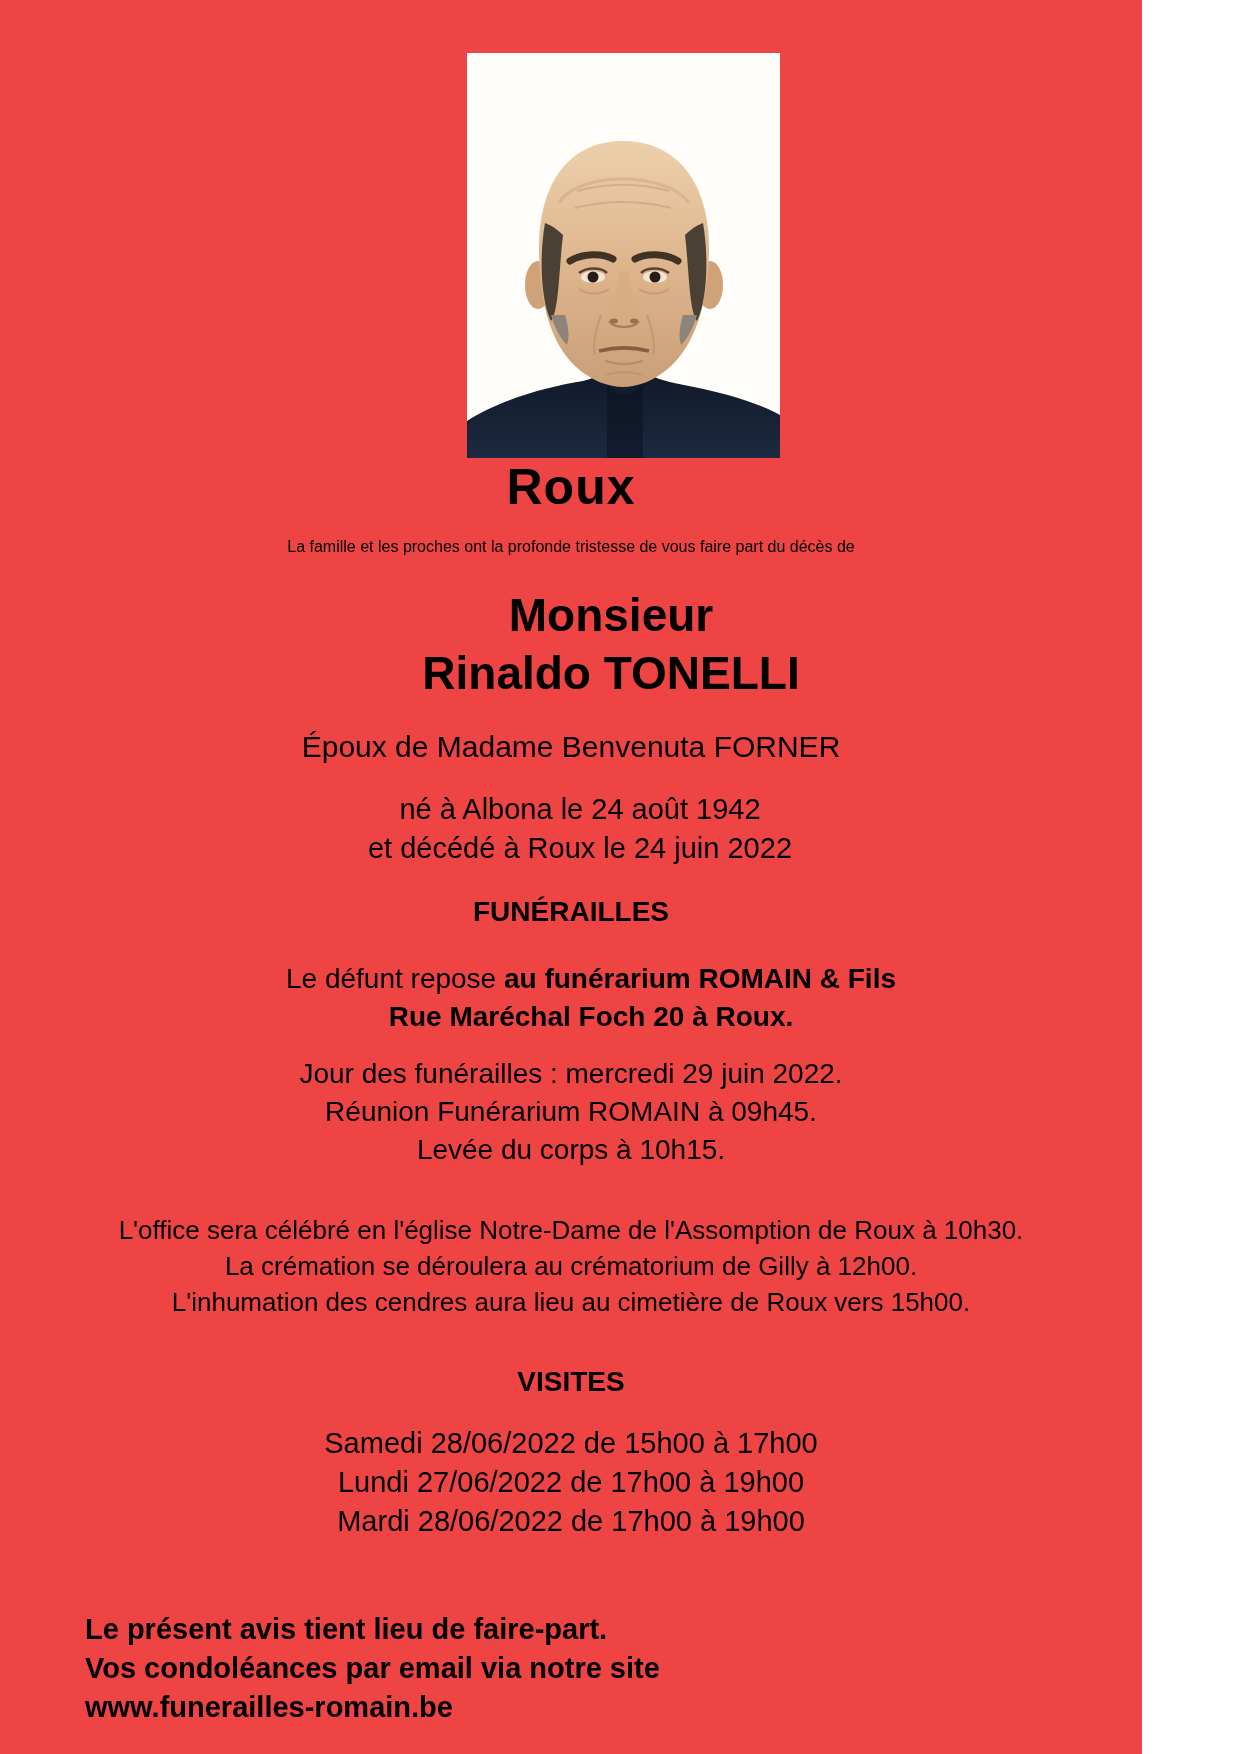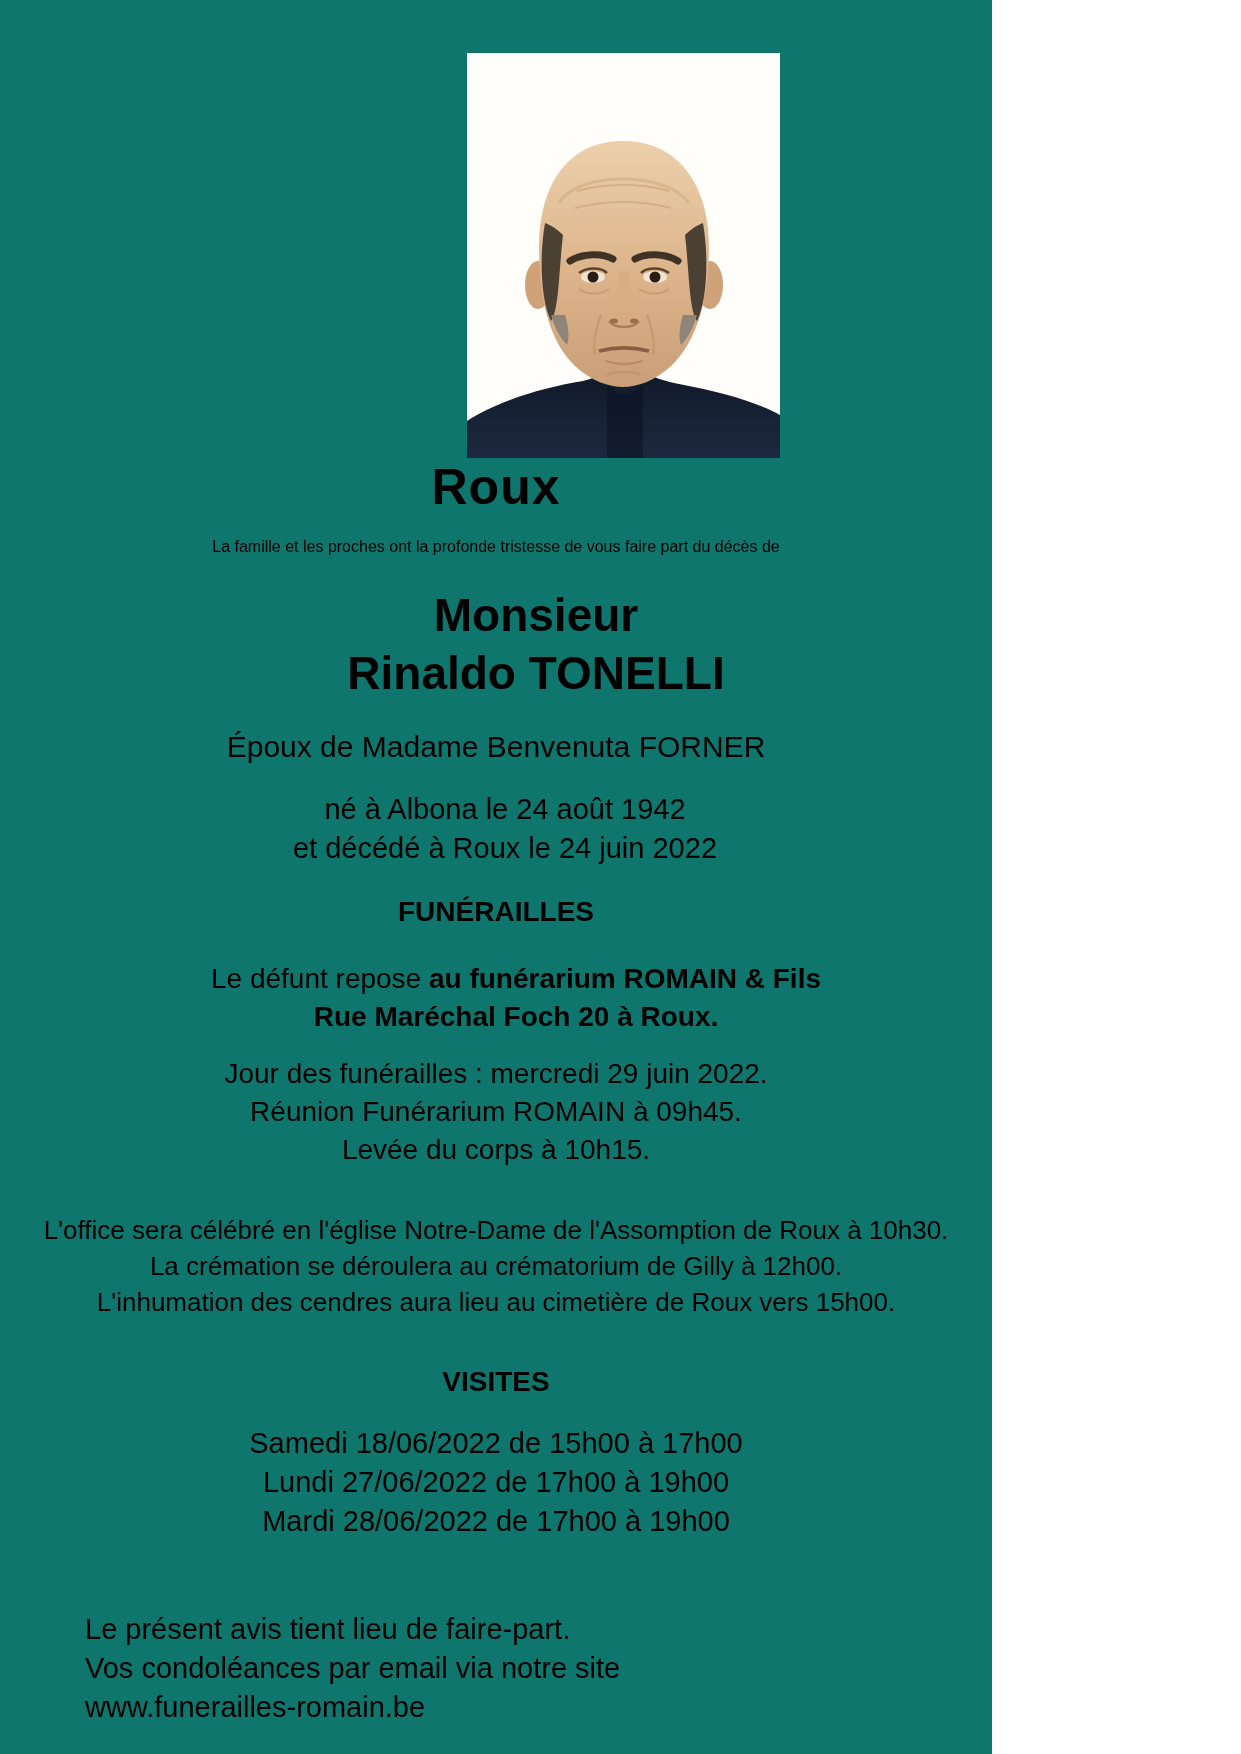--- a/index.html
+++ b/index.html
@@ -1,20 +1,20 @@
 <!DOCTYPE html>
 <html><head>
 <meta charset="utf-8">
 <style>
   html, body { margin: 0; padding: 0; background: #ffffff; }
   .page {
     position: relative;
-    width: 992px;
+    width: 1142px;
     height: 1754px;
-    background: #0f766e;
+    background: #ef4444;
     font-family: "Liberation Sans", "DejaVu Sans", sans-serif;
     color: #000000;
     overflow: hidden;
   }
   .abs { position: absolute; left: 0; width: 100%; text-align: center; }
   .photo-wrap {
     position: absolute;
     left: 467px;
     top: 53px;
     width: 313px;
@@ -76,20 +76,21 @@
     font-size: 29px;
     line-height: 39px;
   }
   .footer-block {
     position: absolute;
     left: 85px;
     top: 1610px;
     font-size: 29px;
     line-height: 39px;
     text-align: left;
+    font-weight: bold;
   }
 </style>
 </head>
 <body>
 
 <div class="page">
 
   <div class="photo-wrap">
     <svg viewBox="0 0 313 405" preserveAspectRatio="none">
       <defs>
@@ -185,21 +186,21 @@
 
   <div class="abs office-block">
     <div>L'office sera célébré en l'église Notre-Dame de l'Assomption de Roux à 10h30.</div>
     <div>La crémation se déroulera au crématorium de Gilly à 12h00.</div>
     <div>L'inhumation des cendres aura lieu au cimetière de Roux vers 15h00.</div>
   </div>
 
   <div class="abs sec-heading visites-heading">VISITES</div>
 
   <div class="abs visites-block">
-    <div>Samedi 18/06/2022 de 15h00 à 17h00</div>
+    <div>Samedi 28/06/2022 de 15h00 à 17h00</div>
     <div>Lundi 27/06/2022 de 17h00 à 19h00</div>
     <div>Mardi 28/06/2022 de 17h00 à 19h00</div>
   </div>
 
   <div class="footer-block">
     <div>Le présent avis tient lieu de faire-part.</div>
     <div>Vos condoléances par email via notre site</div>
     <div>www.funerailles-romain.be</div>
   </div>
 

